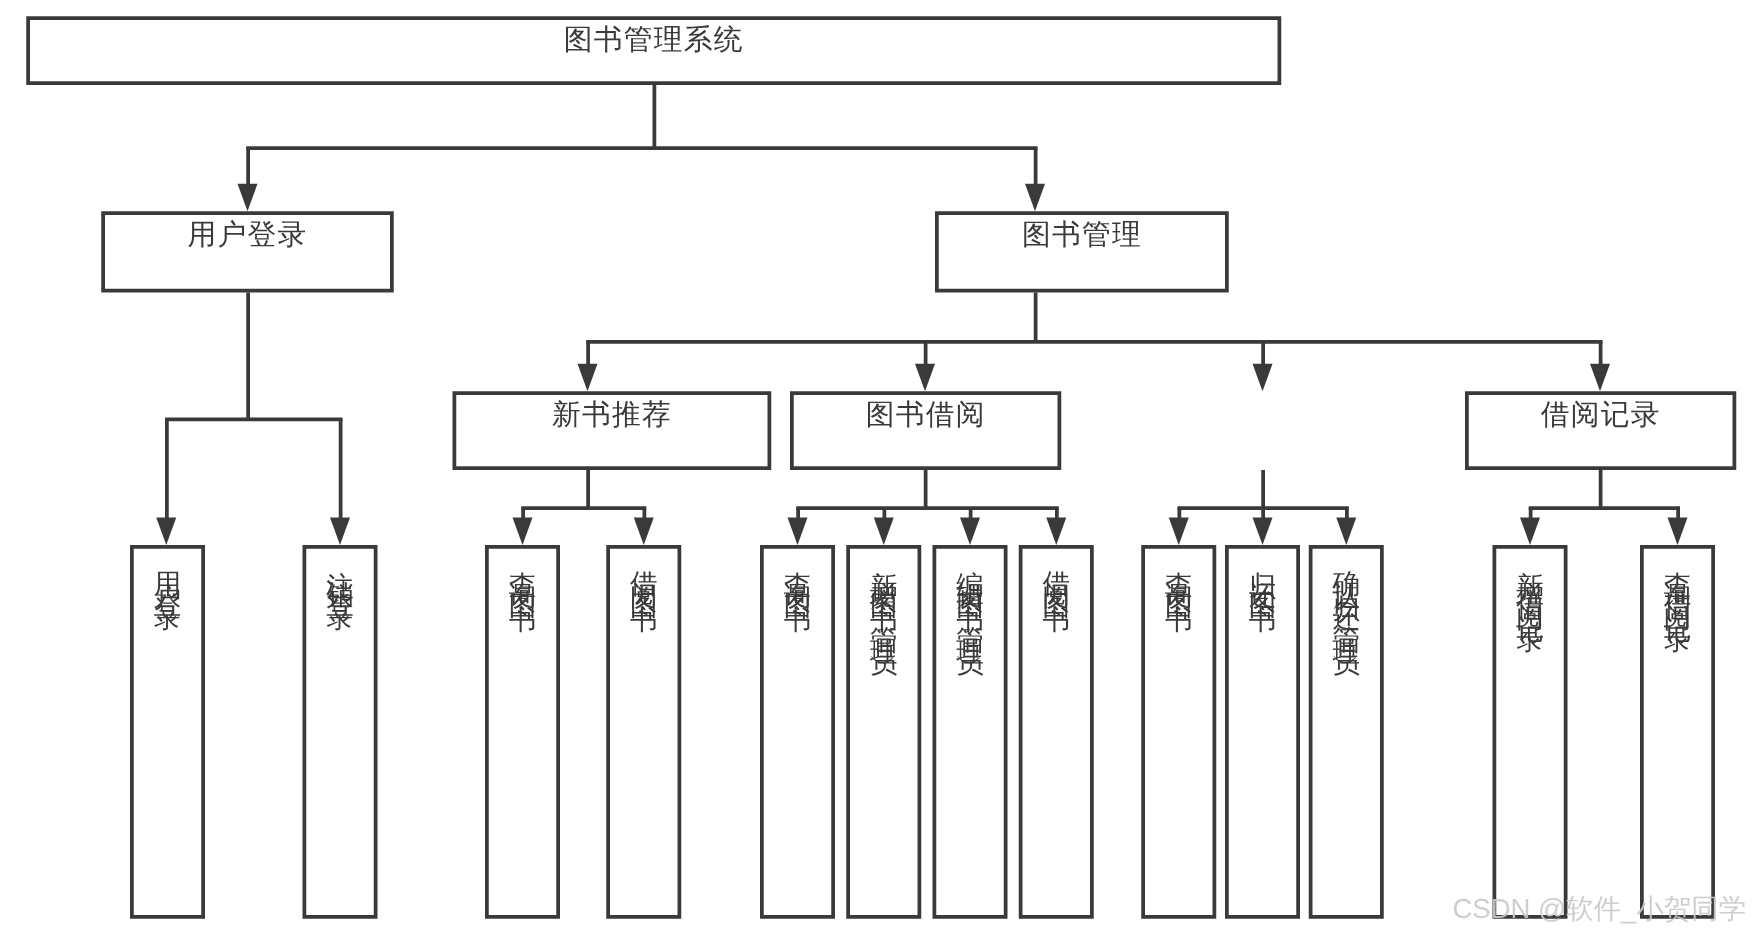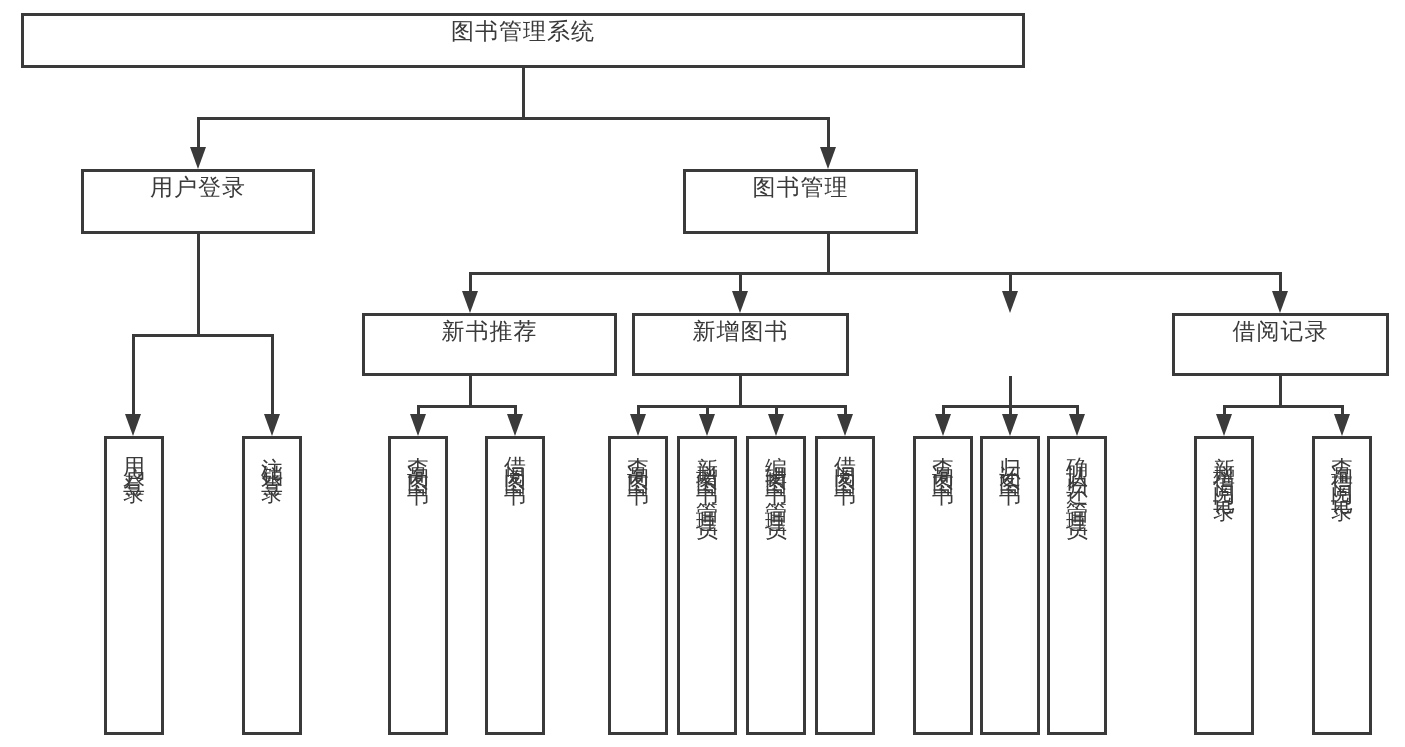--- a/index.html
+++ b/index.html
@@ -72,41 +72,41 @@
   </div>
 
   <div class="vl" style="left:521.5px;top:68px;height:50px"></div>
   <div class="hl" style="left:196.5px;top:117px;width:633px"></div>
   <div class="arrow" style="left:190px;top:118px;height:51px"></div>
   <div class="arrow" style="left:820px;top:118px;height:51px"></div>
 
   <div class="box h" style="left:81px;top:169px;width:234px;height:65px">
     <span>用户登录</span>
   </div>
-  <div class="box h" style="left:683px;top:169px;width:235px;height:65px">
+  <div class="box h" style="left:748px;top:169px;width:235px;height:65px">
     <span>图书管理</span>
   </div>
 
   <div class="vl" style="left:196.5px;top:234px;height:101px"></div>
   <div class="hl" style="left:131.5px;top:334px;width:142px"></div>
   <div class="arrow" style="left:125px;top:335px;height:101px"></div>
   <div class="arrow" style="left:264px;top:335px;height:101px"></div>
 
   <div class="vl" style="left:826.5px;top:234px;height:39px"></div>
   <div class="hl" style="left:468.5px;top:272px;width:813px"></div>
   <div class="arrow" style="left:462px;top:273px;height:40px"></div>
   <div class="arrow" style="left:732px;top:273px;height:40px"></div>
   <div class="arrow" style="left:1002px;top:273px;height:40px"></div>
   <div class="arrow" style="left:1272px;top:273px;height:40px"></div>
 
   <div class="box h" style="left:362px;top:313px;width:255px;height:63px">
     <span>新书推荐</span>
   </div>
   <div class="box h" style="left:632px;top:313px;width:217px;height:63px">
-    <span>新增图书</span>
+    <span>图书借阅</span>
   </div>
   <div class="box h" style="left:1172px;top:313px;width:217px;height:63px">
     <span>借阅记录</span>
   </div>
 
   <div class="vl" style="left:468.5px;top:376px;height:30px"></div>
   <div class="hl" style="left:416.5px;top:405px;width:100px"></div>
   <div class="arrow" style="left:410px;top:406px;height:30px"></div>
   <div class="arrow" style="left:507px;top:406px;height:30px"></div>
 
@@ -165,14 +165,15 @@
     <span>确认归还（管理员）</span>
   </div>
 
   <div class="box v" style="left:1194px;top:436px;width:60px;height:299px">
     <span>新增借阅记录</span>
   </div>
   <div class="box v" style="left:1312px;top:436px;width:60px;height:299px">
     <span>查询借阅记录</span>
   </div>
 
+  <div class="watermark">CSDN @软件_小贺同学</div>
 
 </div>
 
 </body></html>

